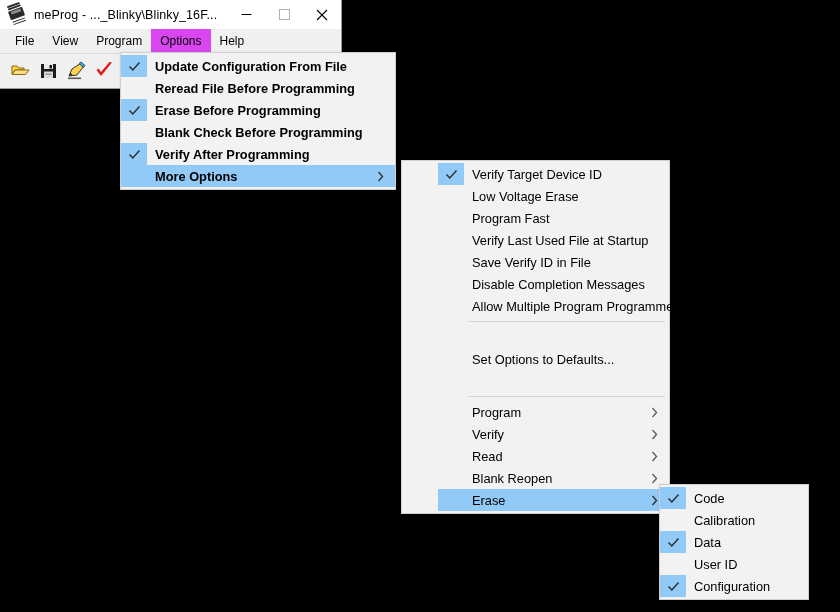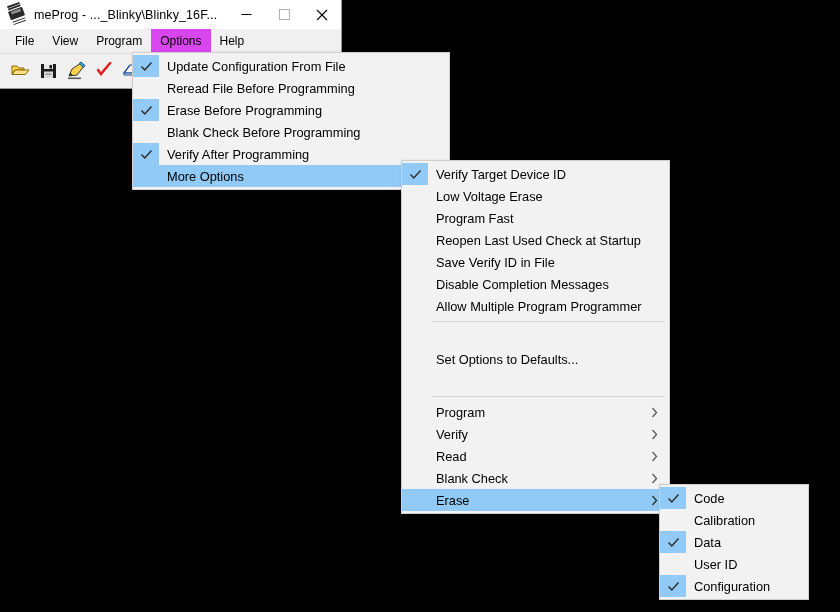--- a/index.html
+++ b/index.html
@@ -117,22 +117,22 @@
     position: absolute; right: 11px; top: 0;
     height: 22px; display: flex; align-items: center;
     color: #3a3a3a;
   }
   .mi-arrow svg { display:block; }
   .separator {
     height: 1px; background: #d7d7d7;
     margin: 4px 4px 4px 30px;
   }
 
-  #menu1 { left: 132px; top: 52px;  width: 318px; }
-  #menu2 { left: 401px; top: 160px; width: 269px; }
+  #menu1 { left: 120px; top: 52px;  width: 276px; font-weight: bold; }
+  #menu2 { left: 401px; top: 160px; width: 269px; padding-left: 36px; }
   #menu3 { left: 659px; top: 484px; width: 150px; }
 </style>
 </head>
 <body>
 
 <div id="root">
 
   <div class="app-window">
 
     <div class="titlebar">
@@ -277,21 +277,21 @@
     <div class="menu-item">
       <div class="mi-check"></div>
       <div class="mi-label">Low Voltage Erase</div>
     </div>
     <div class="menu-item">
       <div class="mi-check"></div>
       <div class="mi-label">Program Fast</div>
     </div>
     <div class="menu-item">
       <div class="mi-check"></div>
-      <div class="mi-label">Reopen Last Used Check at Startup</div>
+      <div class="mi-label">Verify Last Used File at Startup</div>
     </div>
     <div class="menu-item">
       <div class="mi-check"></div>
       <div class="mi-label">Save Verify ID in File</div>
     </div>
     <div class="menu-item">
       <div class="mi-check"></div>
       <div class="mi-label">Disable Completion Messages</div>
     </div>
     <div class="menu-item">
@@ -336,21 +336,21 @@
       <div class="mi-check"></div>
       <div class="mi-label">Read</div>
       <div class="mi-arrow">
         <svg width="7" height="11" viewBox="0 0 7 11">
             <path d="M1.5 1 L5.5 5.5 L1.5 10" fill="none" stroke="#5a5a5a" stroke-width="1.3"></path>
           </svg>
       </div>
     </div>
     <div class="menu-item">
       <div class="mi-check"></div>
-      <div class="mi-label">Blank Check</div>
+      <div class="mi-label">Blank Reopen</div>
       <div class="mi-arrow">
         <svg width="7" height="11" viewBox="0 0 7 11">
             <path d="M1.5 1 L5.5 5.5 L1.5 10" fill="none" stroke="#5a5a5a" stroke-width="1.3"></path>
           </svg>
       </div>
     </div>
     <div class="menu-item selected">
       <div class="mi-check"></div>
       <div class="mi-label">Erase</div>
       <div class="mi-arrow">

